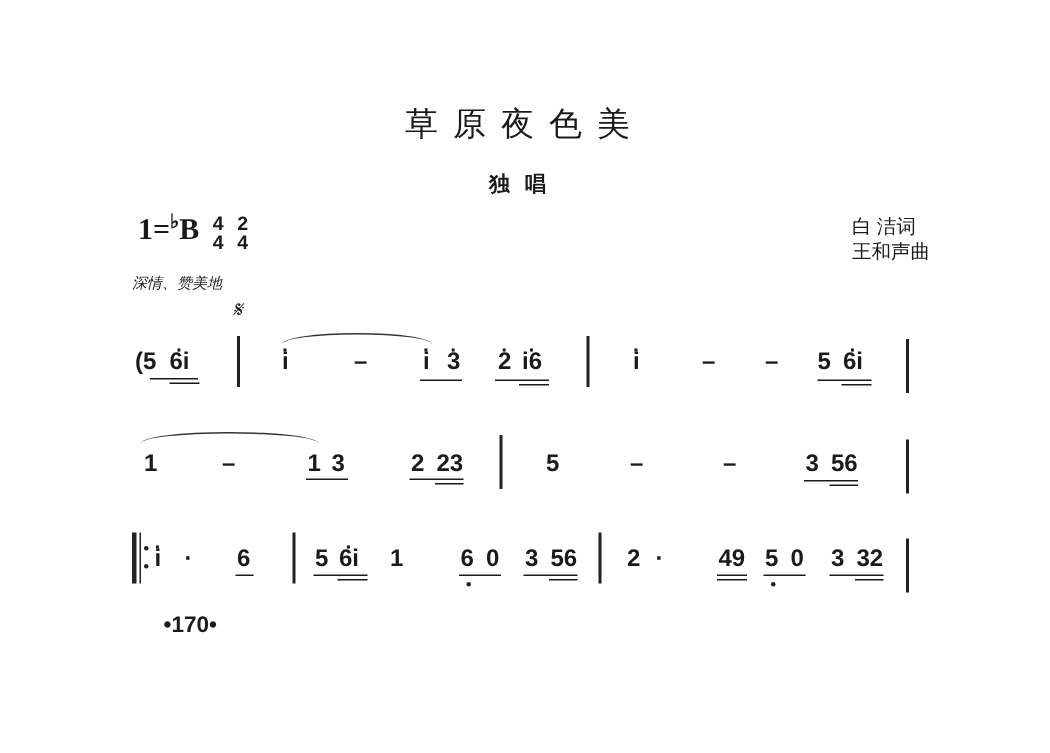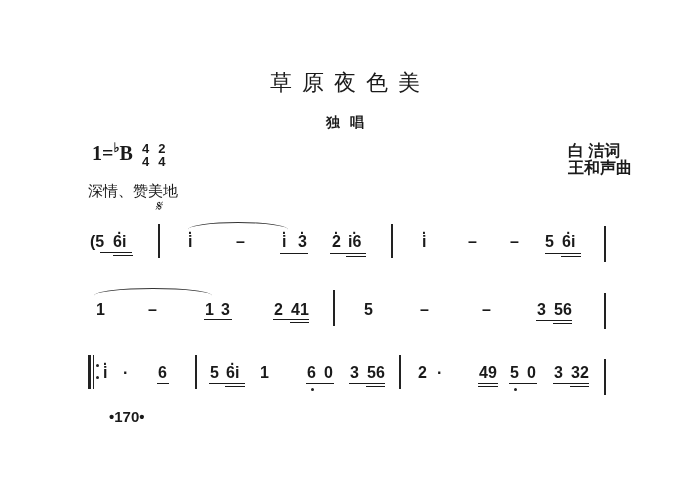--- a/index.html
+++ b/index.html
@@ -1,24 +1,24 @@
 <!DOCTYPE html>
 <html><head>
 <meta charset="utf-8">
 <style>
   html, body { margin:0; padding:0; background:#ffffff; }
   body { width:700px; height:502px; position:relative; overflow:hidden; font-family:"Liberation Sans", sans-serif; color:#1a1a1a; }
   .abs { position:absolute; }
   .title { left:0; width:700px; top:68px; text-align:center; font-family:"DejaVu Serif", serif; font-size:22px; letter-spacing:10px; }
   .subtitle { left:0; width:700px; top:114px; text-align:center; font-weight:bold; font-size:14px; letter-spacing:10px; }
-  .credits { left:568px; top:142px; font-size:16px; line-height:17px;font-weight:bold; }
+  .credits { left:568px; top:142px; font-size:13px; line-height:17px; }
   .key { left:92px; top:140px; font-family:"Liberation Serif", serif; font-weight:bold; font-size:20px; }
   .key sup { font-size:13px; }
   .frac { display:inline-block; vertical-align:middle; text-align:center; font-size:13px; line-height:13px; margin-left:4px; font-family:"Liberation Sans", sans-serif; }
-  .tempo { left:88px; top:182px; font-size:15px; }
+  .tempo { left:88px; top:182px; font-size:10px;font-style:italic; }
   .segno { left:155px; top:197px; font-family:"DejaVu Serif", serif; font-style:italic; font-size:15px; }
   .n { position:absolute; font-weight:bold; font-size:16px; line-height:18px; white-space:pre; }
   .dot-above::before { content:"·"; position:absolute; top:-9px; left:0; right:0; text-align:center; font-size:14px; }
   .ul { position:absolute; height:1px; background:#1a1a1a; }
   .bar { position:absolute; width:1.5px; background:#222; }
   .slur { position:absolute; border-top:1.5px solid #333; border-radius:50% 50% 0 0; height:14px; }
   .dotb { position:absolute; width:3px; height:3px; background:#222; border-radius:50%; }
   .pagenum { left:90px; top:408px; font-size:15px; font-weight:bold;margin-left:19px; }
 </style>
 </head>
@@ -67,21 +67,21 @@
 </div>
 
 <div>
   <div class="slur" style="left:94px;top:288px;width:118px"></div>
   <span class="n" style="left:96px;top:301px">1</span>
   <span class="n" style="left:148px;top:301px">–</span>
   <span class="n" style="left:205px;top:301px">1</span>
   <span class="n" style="left:221px;top:301px">3</span>
   <div class="ul" style="left:204px;top:319px;width:28px"></div>
   <span class="n" style="left:274px;top:301px">2</span>
-  <span class="n" style="left:291px;top:301px">41</span>
+  <span class="n" style="left:291px;top:301px">23</span>
   <div class="ul" style="left:273px;top:319px;width:36px"></div>
   <div class="ul" style="left:290px;top:322px;width:19px"></div>
   <div class="bar" style="left:333px;top:290px;height:36px"></div>
   <span class="n" style="left:364px;top:301px">5</span>
   <span class="n" style="left:420px;top:301px">–</span>
   <span class="n" style="left:482px;top:301px">–</span>
   <span class="n" style="left:537px;top:301px">3</span>
   <span class="n" style="left:554px;top:301px">56</span>
   <div class="ul" style="left:536px;top:320px;width:36px"></div>
   <div class="ul" style="left:553px;top:323px;width:19px"></div>

